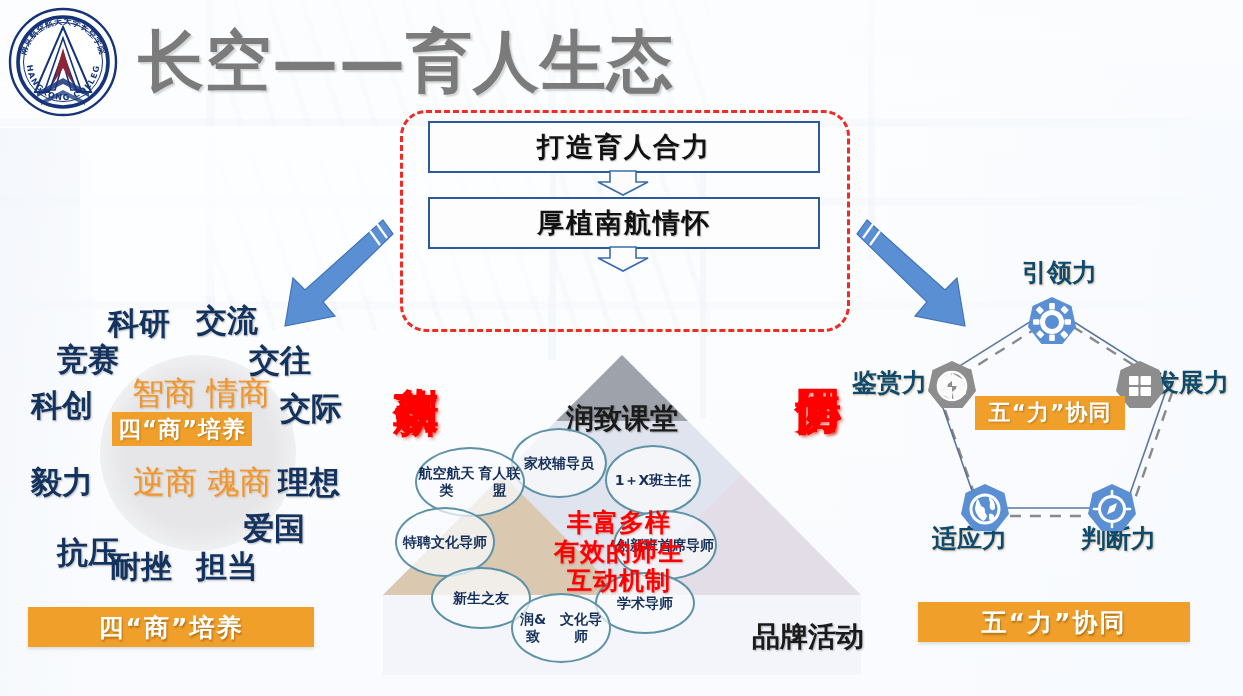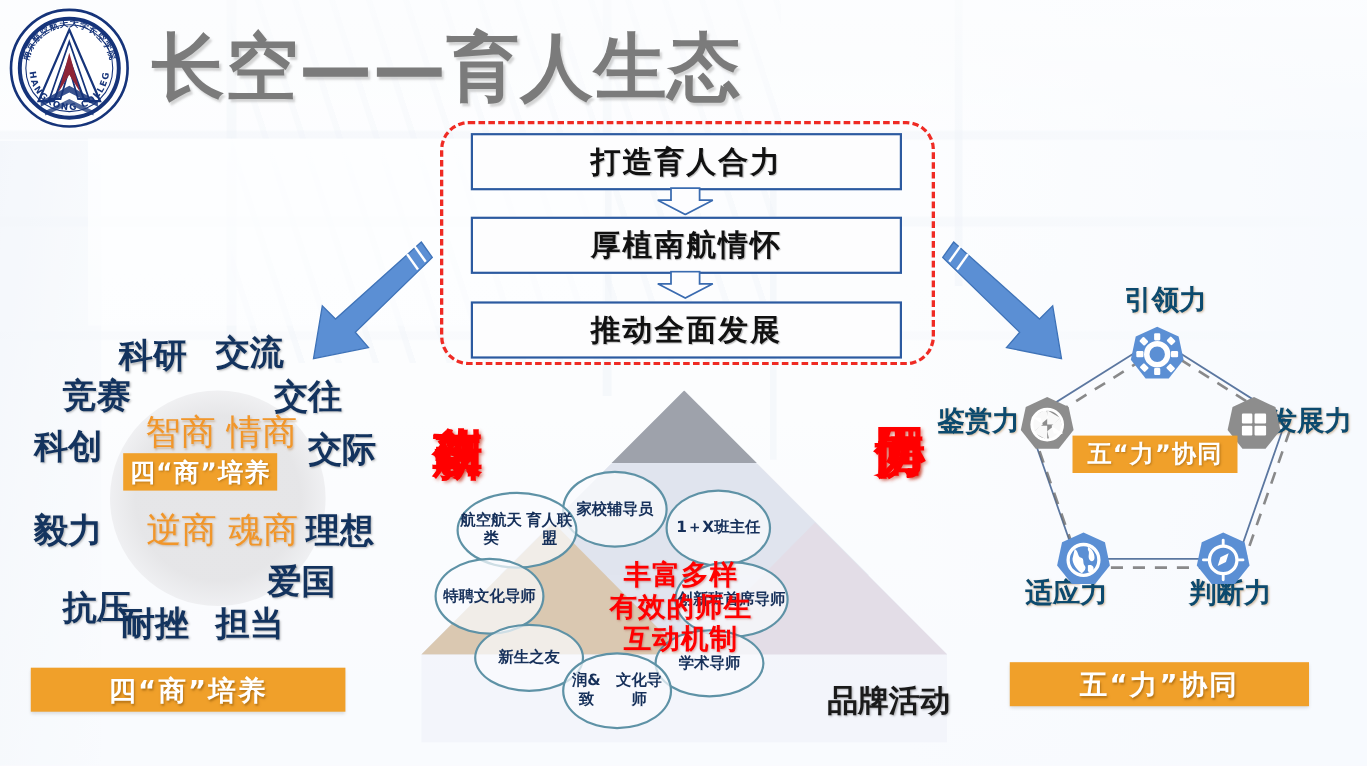--- a/index.html
+++ b/index.html
@@ -216,21 +216,20 @@
     <svg viewBox="0 0 62 26">
         <path d="M18 1 L44 1 L44 12 L56 12 L31 25 L6 12 L18 12 Z" fill="#fdfdff" stroke="#3a6bb0" stroke-width="1.6"></path>
       </svg>
   </div>
   <div class="blue-box bb2">厚植南航情怀</div>
   <div class="dn-arrow da2">
     <svg viewBox="0 0 62 26">
         <path d="M18 1 L44 1 L44 12 L56 12 L31 25 L6 12 L18 12 Z" fill="#fdfdff" stroke="#3a6bb0" stroke-width="1.6"></path>
       </svg>
   </div>
-  <div class="blue-box bb3">推动全面发展</div>
 
   <div class="bigarrow ba-left">
     <svg viewBox="0 0 130 122">
       <g fill="#5b8fd4" stroke="#3f73b8" stroke-width="1.2">
         <path d="M118 8 L128 22 L58 90 L70 104 L20 114 L28 66 L40 78 Z"></path>
       </g>
       <g stroke="#ffffff" stroke-width="2.2" fill="none">
         <line x1="112" y1="12" x2="122" y2="26"></line>
         <line x1="105" y1="19" x2="115" y2="33"></line>
       </g>
@@ -273,20 +272,21 @@
   <div class="tri-wrap">
     <svg viewBox="0 0 478 320" width="478" height="320">
       <polygon points="239,0 478,240 0,240" fill="#dfe4ee" opacity="0.95"></polygon>
       <polygon points="239,0 305,66 173,66" fill="#9a9ea7" opacity="0.95"></polygon>
       <polygon points="172,67 306,67 407,168 71,168" fill="#dfe3ed" opacity="0.6"></polygon>
       <polygon points="0,240 120,120 239,240" fill="#d9c6ab" opacity="0.92"></polygon>
       <polygon points="239,240 358,120 478,240" fill="#e3dce6" opacity="0.9"></polygon>
       <polygon points="239,240 478,240 478,320 0,320 0,240" fill="#eef1f7" opacity="0.55"></polygon>
     </svg>
   </div>
+  <div class="sec-label" style="left:566px;top:400px;">润致课堂</div>
   <div class="sec-label" style="left:752px;top:618px;">品牌活动</div>
   <div id="ovals">
       <div class="oval" style="left: 511px; top: 428px; width: 96px; height: 70px;">
         <div>家校</div>
         <div>辅导员</div>
       </div>
       <div class="oval" style="left: 605px; top: 445px; width: 96px; height: 70px;">
         <div>1＋X</div>
         <div>班主任</div>
       </div>

